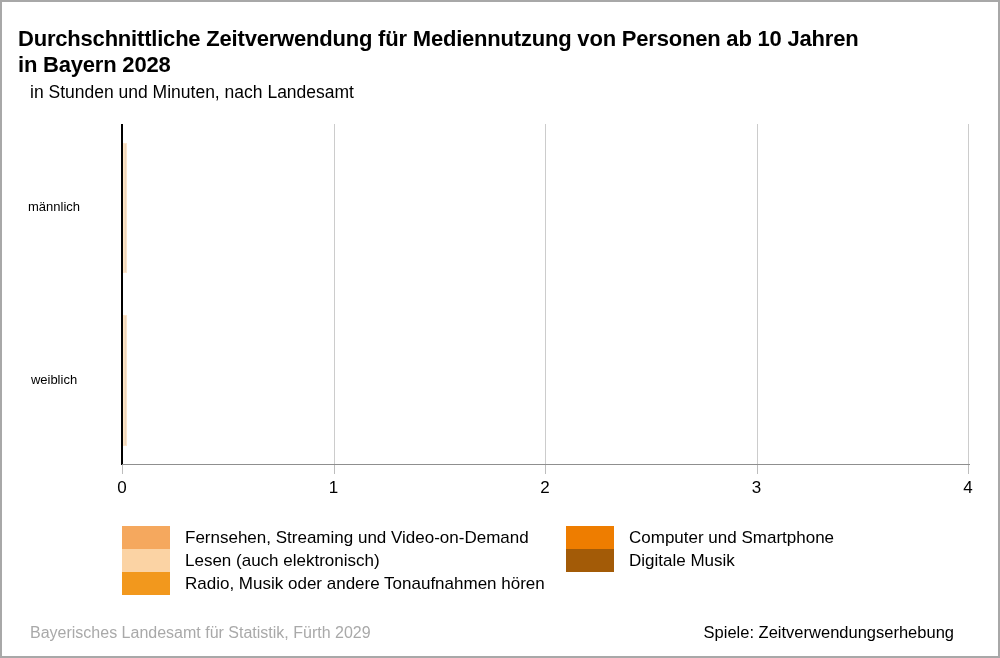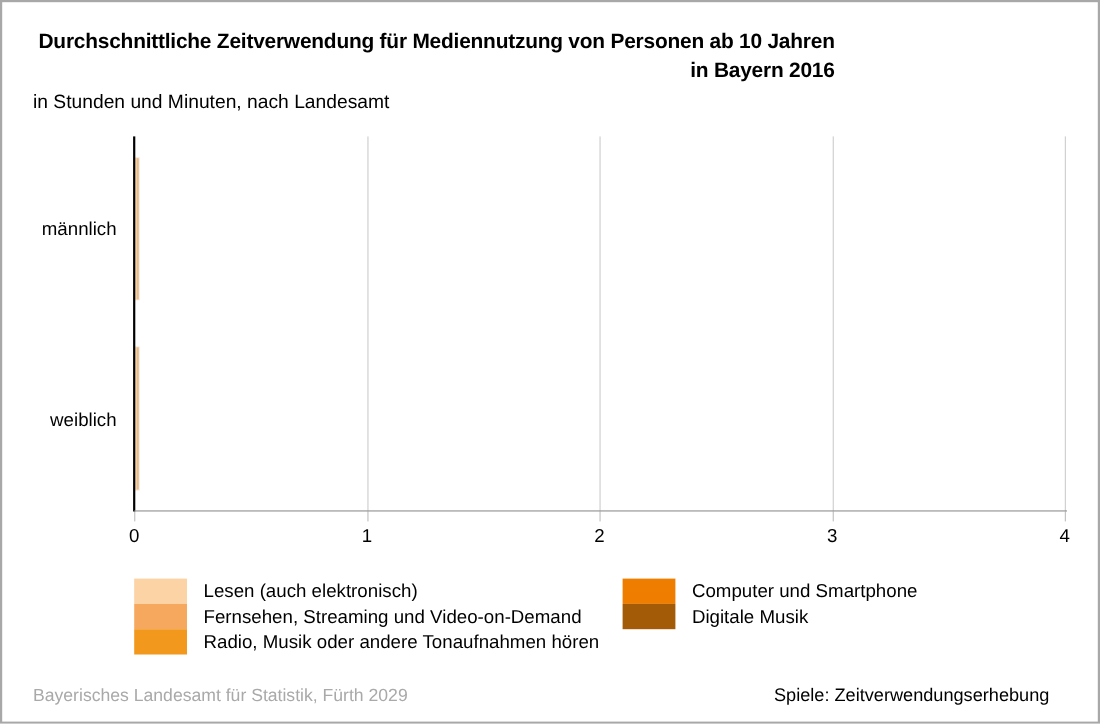--- a/index.html
+++ b/index.html
@@ -2,22 +2,22 @@
 <html><head>
 <meta charset="utf-8">
 <style>
   html,body{margin:0;padding:0;background:#fff;}
   .frame{
     position:relative;width:1000px;height:658px;background:#ffffff;
     border:2px solid #a8a8a8;box-sizing:border-box;overflow:hidden;
     font-family:"Liberation Sans",sans-serif;color:#000;
   }
   .title{
-    position:absolute;left:33px;top:24px;font-size:19px;font-weight:bold;
-    line-height:26px;letter-spacing:-0.2px;text-align:right;
+    position:absolute;left:16px;top:24px;font-size:22px;font-weight:bold;
+    line-height:26px;letter-spacing:-0.2px;
   }
   .subtitle{
     position:absolute;left:28px;top:78px;font-size:17.5px;line-height:24px;
   }
   .plot{
     position:absolute;left:120px;top:122px;width:846px;height:341px;
   }
   .gridline{position:absolute;top:0;bottom:0;width:1px;background:#cccccc;z-index:1;}
   .y-axis{position:absolute;left:-1px;top:0;bottom:0;width:2px;background:#000;z-index:3;}
   .x-axis{position:absolute;left:0;right:-2px;bottom:0;height:1px;background:#8f8f8f;z-index:3;}
@@ -28,41 +28,41 @@
   }
   .bar-row{
     position:absolute;left:0;display:flex;align-items:stretch;z-index:2;
     box-shadow:0 0 0 1px rgba(251,219,186,0.75);
   }
   .bar-row-0{top:20px;height:128px;}
   .bar-row-1{top:192px;height:129px;}
   .seg{height:100%;box-sizing:border-box;border-left:1px solid rgba(255,255,255,0.75);}
   .seg:first-child{border-left:none;}
   .row-label{
-    position:absolute;left:0;width:104px;text-align:right;font-size:17px;
+    position:absolute;left:0;width:104px;text-align:center;font-size:13px;
   }
   .row-label-0{top:197px;}
   .row-label-1{top:370px;}
   .legend-col{position:absolute;top:524px;}
   .legend-col-left{left:120px;}
   .legend-col-right{left:548px;margin-left:16px;}
   .legend-row{display:flex;align-items:center;height:23px;}
   .swatch{width:48px;height:23px;flex:0 0 48px;margin-right:15px;}
   .legend-label{font-size:17px;white-space:nowrap;}
   .footer-left{position:absolute;left:28px;top:622px;font-size:16px;color:#a9a9a9;}
   .footer-right{position:absolute;right:44px;top:621px;font-size:16.5px;color:#000;}
 </style>
 </head>
 <body>
 
 <div class="frame">
 
   <div class="title">
     <div>Durchschnittliche Zeitverwendung für Mediennutzung von Personen ab 10 Jahren</div>
-    <div>in Bayern 2016</div>
+    <div>in Bayern 2028</div>
   </div>
   <div class="subtitle">in Stunden und Minuten, nach Landesamt</div>
 
   <div class="row-label row-label-0">männlich</div>
   <div class="row-label row-label-1">weiblich</div>
 
   <div class="plot">
     <div class="y-axis"></div>
     <div class="bar-row bar-row-0">
         <div class="seg" style="width: 9.75%; background: rgb(251, 211, 164);"></div>
@@ -90,26 +90,26 @@
       <div class="gridline" style="left: 75%;"></div>
       <div class="tick" style="left: 75%;"></div>
       <div class="tick-label" style="left: 75%;">3</div>
       <div class="gridline" style="left: 100%;"></div>
       <div class="tick" style="left: 100%;"></div>
       <div class="tick-label" style="left: 100%;">4</div>
     </div>
 
   <div class="legend-col legend-col-left">
       <div class="legend-row">
+        <span class="swatch" style="background: rgb(245, 168, 94);"></span>
+        <span class="legend-label">Fernsehen, Streaming und Video-on-Demand</span>
+      </div>
+      <div class="legend-row">
         <span class="swatch" style="background: rgb(251, 211, 164);"></span>
         <span class="legend-label">Lesen (auch elektronisch)</span>
-      </div>
-      <div class="legend-row">
-        <span class="swatch" style="background: rgb(245, 168, 94);"></span>
-        <span class="legend-label">Fernsehen, Streaming und Video-on-Demand</span>
       </div>
       <div class="legend-row">
         <span class="swatch" style="background: rgb(242, 152, 29);"></span>
         <span class="legend-label">Radio, Musik oder andere Tonaufnahmen hören</span>
       </div>
     </div>
   <div class="legend-col legend-col-right">
       <div class="legend-row">
         <span class="swatch" style="background: rgb(238, 125, 0);"></span>
         <span class="legend-label">Computer und Smartphone</span>

